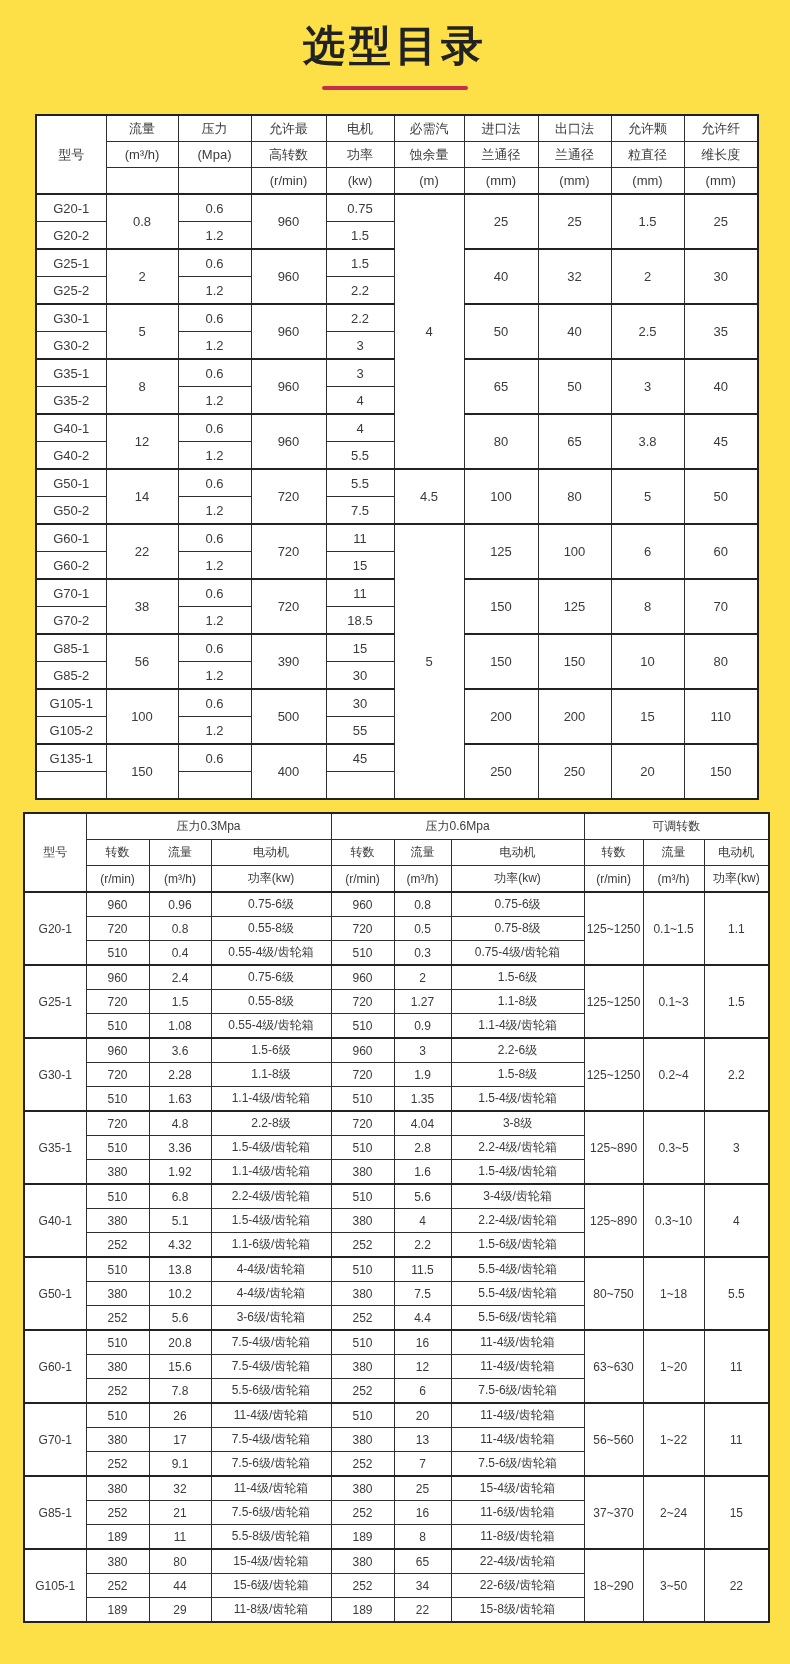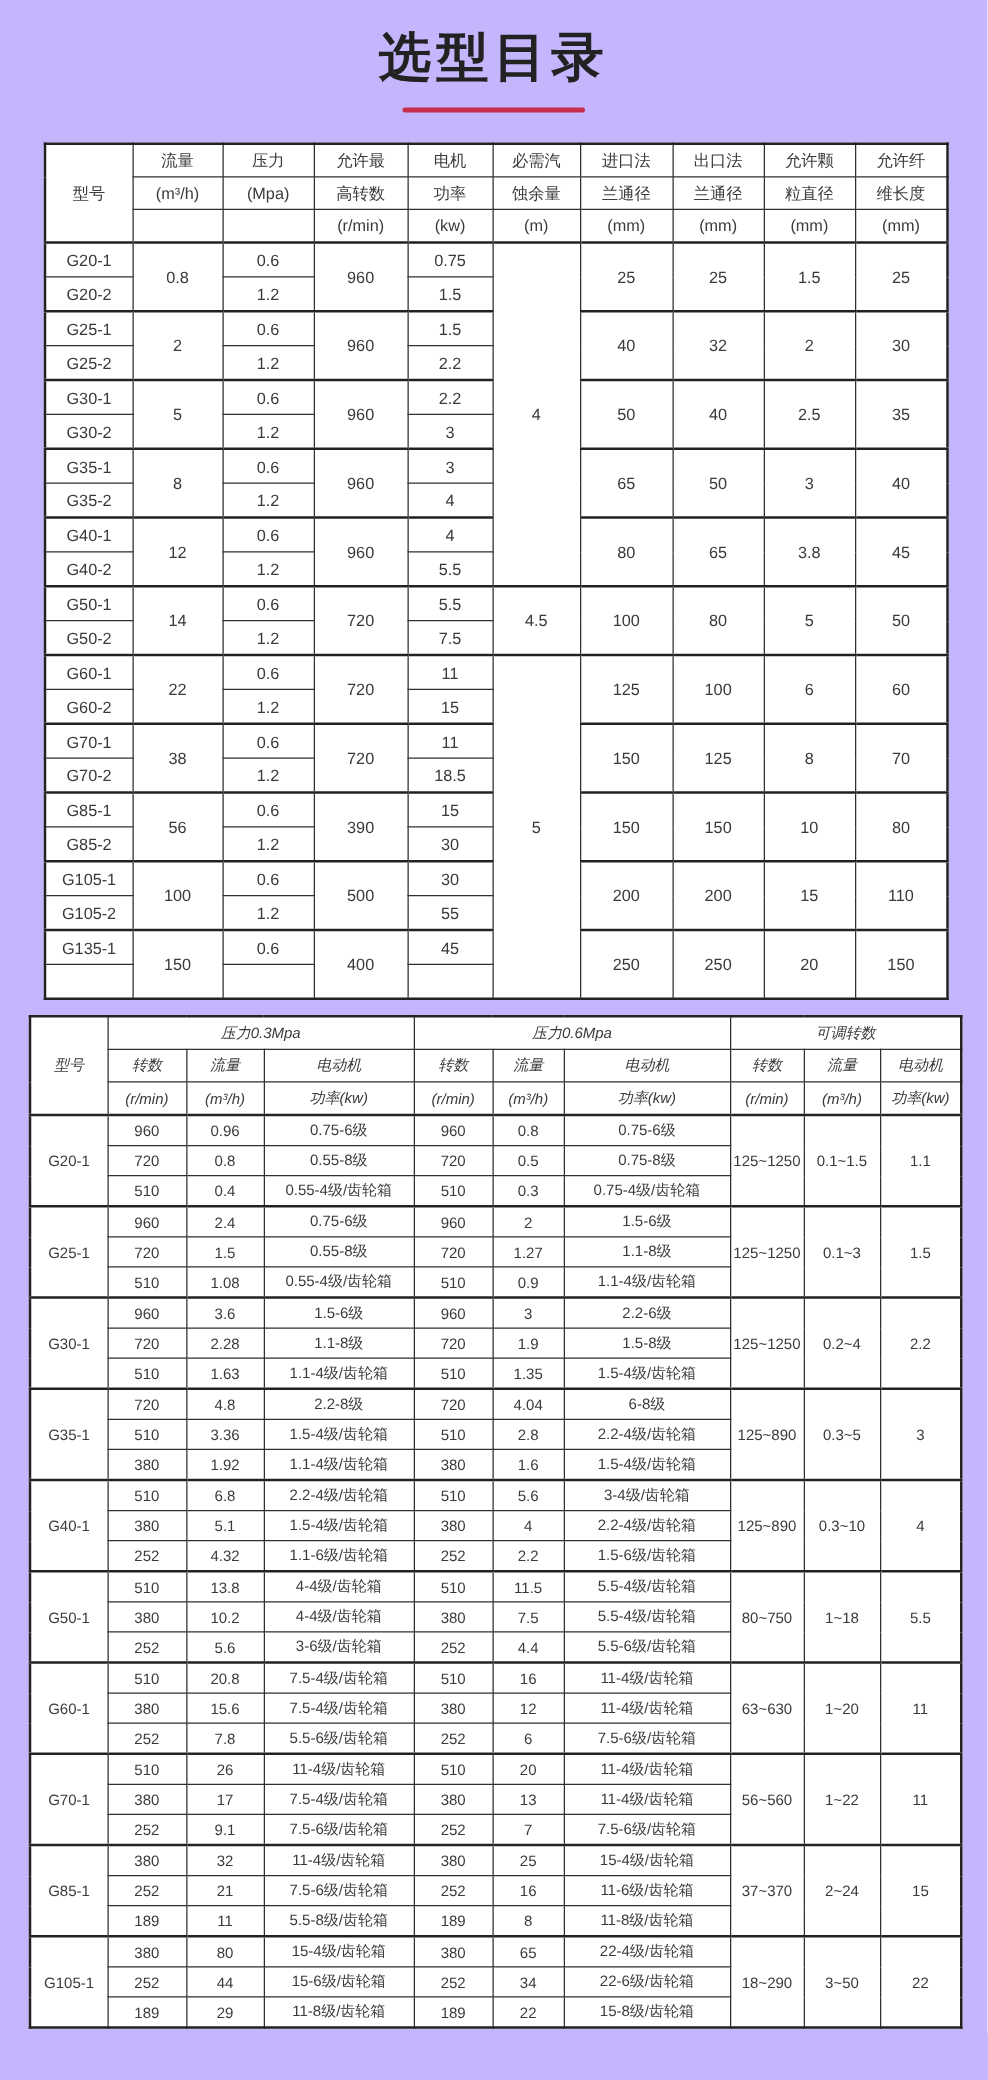--- a/index.html
+++ b/index.html
@@ -1,20 +1,20 @@
 <!DOCTYPE html>
 <html><head>
 <meta charset="utf-8">
 <style>
   html, body { margin: 0; padding: 0; background: #ffffff; }
   .page {
     position: relative;
     width: 790px;
     height: 1664px;
-    background: #c4b5fd;
+    background: #fde047;
     font-family: "Liberation Sans", "DejaVu Sans", sans-serif;
     color: #333333;
     overflow: hidden;
   }
   .title-wrap { padding-top: 20px; text-align: center; }
   h1.page-title {
     margin: 0;
     font-size: 42px;
     line-height: 52px;
     font-weight: bold;
@@ -42,21 +42,21 @@
     font-weight: normal;
     color: #3a3a3a;
     word-break: break-all;
     overflow: hidden;
   }
   tbody tr.group-start td { border-top: 2px solid #222222; }
   table.t1 { margin: 24px 0 0 35px; width: 722px; font-size: 13px; }
   table.t1 th { height: 25px; }
   table.t1 td { height: 26px; }
   table.t2 { margin: 12px 0 0 23px; width: 745px; font-size: 12px; }
-  table.t2 th { height: 25px; font-style: italic; }
+  table.t2 th { height: 25px; }
   table.t2 td { height: 23px; }
   p.caption {
     margin: 24px 0 0 25px;
     font-size: 13.5px;
     color: #222222;
   }
 </style>
 </head>
 <body>
 
@@ -428,21 +428,21 @@
           <td>1.35</td>
           <td>1.5-4级/齿轮箱</td>
         </tr>
         <tr class="group-start">
           <td rowspan="3">G35-1</td>
           <td>720</td>
           <td>4.8</td>
           <td>2.2-8级</td>
           <td>720</td>
           <td>4.04</td>
-          <td>6-8级</td>
+          <td>3-8级</td>
           <td rowspan="3">125~890</td>
           <td rowspan="3">0.3~5</td>
           <td rowspan="3">3</td>
         </tr>
         <tr>
           <td>510</td>
           <td>3.36</td>
           <td>1.5-4级/齿轮箱</td>
           <td>510</td>
           <td>2.8</td>

